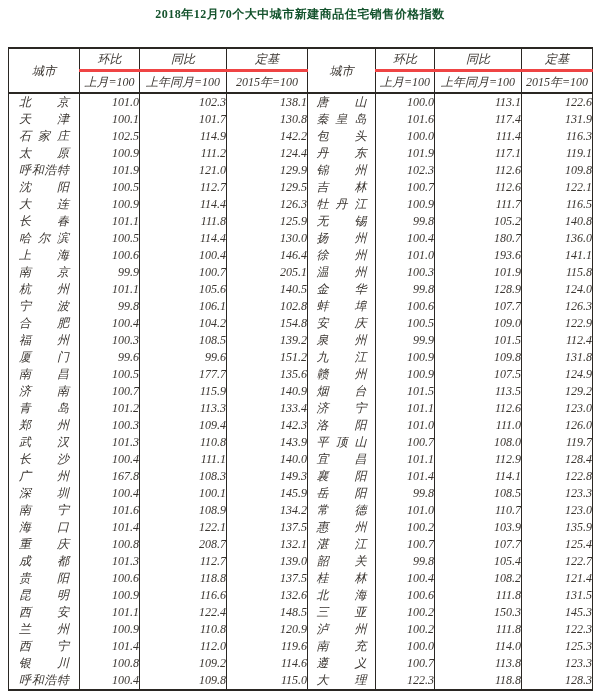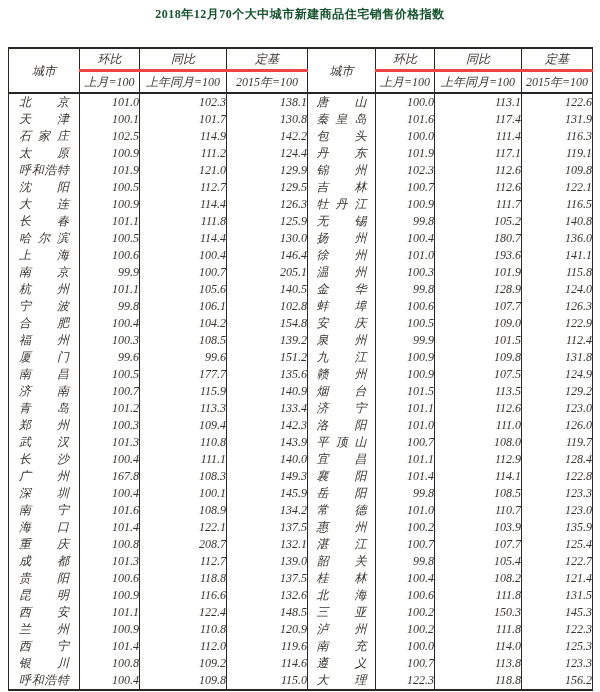--- a/index.html
+++ b/index.html
@@ -587,16 +587,16 @@
           <span class="cj">呼和浩特</span>
         </td>
         <td class="num">100.4</td>
         <td class="num">109.8</td>
         <td class="num">115.0</td>
         <td class="city">
           <span class="cj">大理</span>
         </td>
         <td class="num">122.3</td>
         <td class="num">118.8</td>
-        <td class="num">156.2</td>
+        <td class="num">128.3</td>
       </tr>
     </tbody>
 </table>
 
 </body></html>

